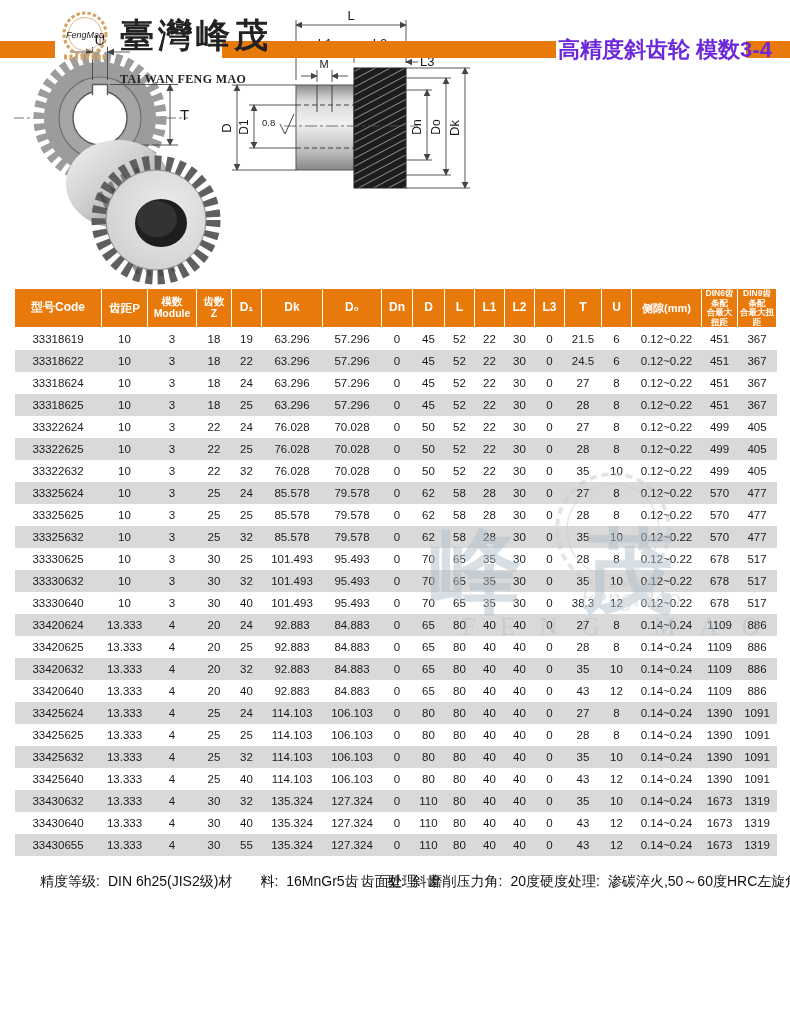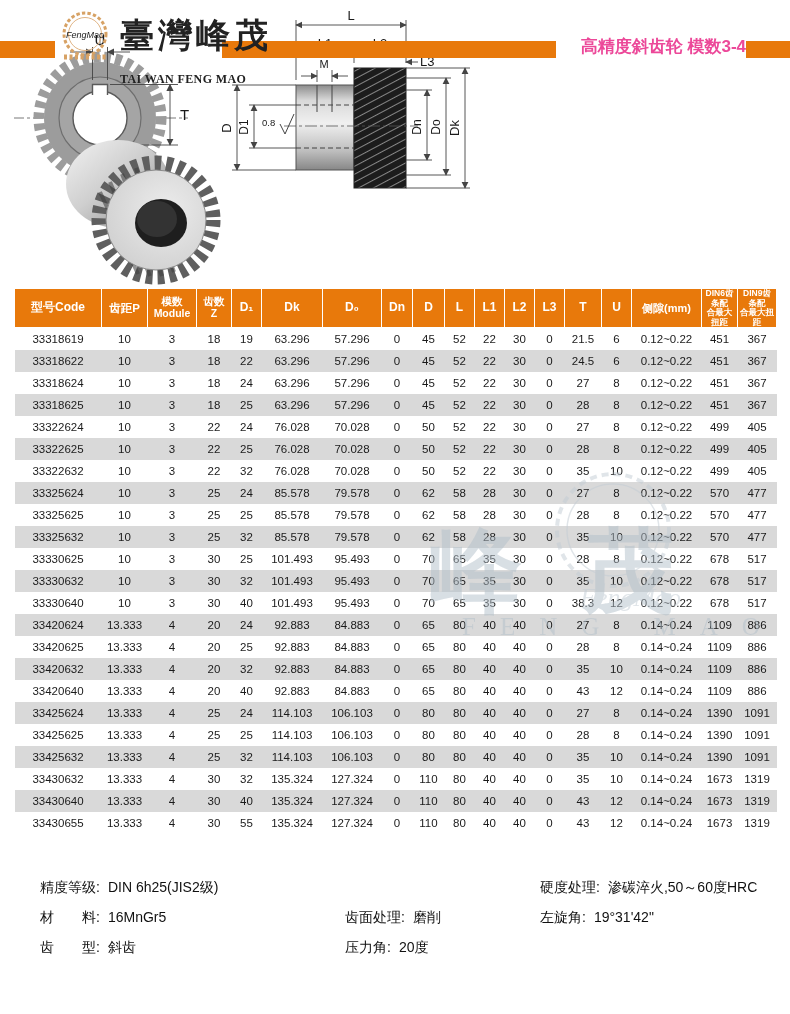--- a/index.html
+++ b/index.html
@@ -8,21 +8,21 @@
 
   
   .bar { position:absolute; top:41px; height:17px; background:#e8790b; }
   #bar-left  { left:0;   width:55px; }
   #bar-mid   { left:222px; width:334px; }
   #bar-right { left:746px; width:44px; }
   #logo-icon { left:54px; top:7px; width:64px; height:60px; }
   #brand { left:120px; top:13px; width:110px; }
   #brand-cn { font-family:"Liberation Serif", serif; font-weight:bold; font-size:34px; letter-spacing:4px; color:#222; white-space:nowrap; }
   #brand-en { font-family:"Liberation Serif", serif; font-weight:bold; font-size:12px; color:#222; letter-spacing:0.4px; margin-top:13px; white-space:nowrap; }
-  #page-title { left:558px; top:35px; width:188px; text-align:right; font-size:17px; font-weight:bold; color:#ec4899; white-space:nowrap; }
+  #page-title { left:558px; top:35px; width:188px; text-align:right; font-size:22px; font-weight:bold; color:#6d28d9; white-space:nowrap; }
 
   
   #gear-photo   { left:46px;  top:126px; }
   #front-view   { left:230px; top:98px; }
   #section-view { left:440px; top:85px; }
   svg text { font-family:"Liberation Sans", sans-serif; fill:#1a1a1a; }
 
   
   #spec-table { position:absolute; left:14px; top:288px; width:762px; border-collapse:collapse; table-layout:fixed; }
   #spec-table th { background:#e8790b; color:#fff; border:1px solid #fff; font-weight:bold; font-size:12px; height:30px; vertical-align:middle; text-align:center; white-space:pre-line; line-height:1.12; padding:0 1px; overflow:hidden; }
@@ -35,21 +35,21 @@
 
   
   #watermark { left:420px; top:455px; width:370px; height:215px; pointer-events:none; opacity:0.5; }
   #wm-ring { position:absolute; left:128px; top:10px; }
   #wm-cn { position:absolute; left:10px; top:55px; font-size:92px; font-weight:bold; color:#b3c0ca; letter-spacing:60px; white-space:nowrap; font-family:"Liberation Serif", serif; }
   #wm-en { position:absolute; left:42px; top:158px; font-size:25px; color:#b3c0ca; letter-spacing:24px; white-space:nowrap; font-family:"Liberation Serif", serif; }
   #wm-script { position:absolute; left:160px; top:128px; font-size:26px; color:#c3ccd4; font-style:italic; font-family:"Liberation Serif", serif; }
 
   
   #footer { left:40px; top:866px; width:720px; display:flex; }
-  .f-col { display:flex; flex-direction:column;margin-top:6px; }
+  .f-col { display:flex; flex-direction:row; }
   #f-col-0 { width:305px; } #f-col-1 { width:195px;justify-content:flex-end; } #f-col-2 { width:220px; }
   .f-item { font-size:14px; color:#111; height:30px; line-height:30px; white-space:nowrap; }
   .f-label { margin-right:8px; }
 </style>
 </head>
 <body>
 
 
 
 
@@ -663,20 +663,40 @@
         <td>40</td>
         <td>40</td>
         <td>0</td>
         <td>35</td>
         <td>10</td>
         <td>0.14~0.24</td>
         <td>1390</td>
         <td>1091</td>
       </tr>
       <tr>
+        <td>33425640</td>
+        <td>13.333</td>
+        <td>4</td>
+        <td>25</td>
+        <td>40</td>
+        <td>114.103</td>
+        <td>106.103</td>
+        <td>0</td>
+        <td>80</td>
+        <td>80</td>
+        <td>40</td>
+        <td>40</td>
+        <td>0</td>
+        <td>43</td>
+        <td>12</td>
+        <td>0.14~0.24</td>
+        <td>1390</td>
+        <td>1091</td>
+      </tr>
+      <tr>
         <td>33430632</td>
         <td>13.333</td>
         <td>4</td>
         <td>30</td>
         <td>32</td>
         <td>135.324</td>
         <td>127.324</td>
         <td>0</td>
         <td>110</td>
         <td>80</td>

